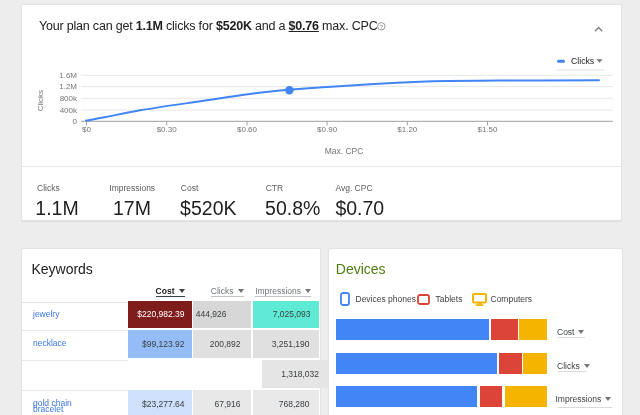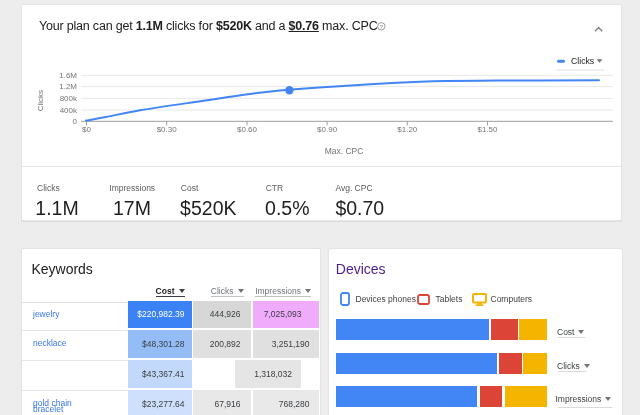--- a/index.html
+++ b/index.html
@@ -19,21 +19,21 @@
 
 #kwtitle { left:9.4px; top:12px; font-size:14px; color:#212121; }
 .colhdr { position:absolute; font-size:8.5px; white-space:nowrap; }
 .cell { position:absolute; font-size:8.5px; color:#3c4043; text-align:right;
   line-height:27px; white-space:nowrap; }
 .kwlink { position:absolute; font-size:8.5px; color:#3a77e8; line-height:27px; }
 .tri { display:inline-block; width:0; height:0; border-left:3.5px solid transparent;
   border-right:3.5px solid transparent; border-top:4px solid #757575;
   vertical-align:middle; margin-left:4px; margin-bottom:1px; }
 
-#dvtitle { left:6.8px; top:12px; font-size:14px; color:#4c1d95; }
+#dvtitle { left:6.8px; top:12px; font-size:14px; color:#4d7c0f; }
 .leg { position:absolute; font-size:8.5px; color:#424242; }
 .bar { position:absolute; height:21px; }
 .seg { position:absolute; top:0; height:21px; }
 .barlab { position:absolute; font-size:8.5px; color:#3c4043; white-space:nowrap; }
 .barline { position:absolute; height:1px; background:#dadada; }
 </style>
 </head>
 <body>
 
 <div class="card" id="c1">
@@ -98,49 +98,48 @@
   <div class="abs" style="left:0; top:161px; width:599px; height:1px; background:#e8e8e8;"></div>
 
   <div class="abs statlab" style="left:15.1px; top:177.5px;">Clicks</div>
   <div class="abs statlab" style="left:87.3px; top:177.5px;">Impressions</div>
   <div class="abs statlab" style="left:158.8px; top:177.5px;">Cost</div>
   <div class="abs statlab" style="left:243.7px; top:177.5px;">CTR</div>
   <div class="abs statlab" style="left:313.4px; top:177.5px;">Avg. CPC</div>
   <div class="abs statval" style="left:13.3px; top:192px;">1.1M</div>
   <div class="abs statval" style="left:91px; top:192px;">17M</div>
   <div class="abs statval" style="left:158.1px; top:192px;">$520K</div>
-  <div class="abs statval" style="left:243.1px; top:192px;">0.5%</div>
+  <div class="abs statval" style="left:243.1px; top:192px;">50.8%</div>
   <div class="abs statval" style="left:313.4px; top:192px;">$0.70</div>
 </div>
 
 <div class="card" id="c2">
   <div class="abs" id="kwtitle">Keywords</div>
 
   <div class="colhdr" style="left:102px; top:37px; width:60.5px; text-align:right; color:#202124; font-weight:bold;"><span style="display:inline-block; border-bottom:1px solid #3c4043; padding-bottom:0px;">Cost<span class="tri" style="border-top-color:#3c4043;"></span></span></div>
   <div class="colhdr" style="left:161px; top:37px; width:60.5px; text-align:right; color:#70757a;"><span style="display:inline-block; border-bottom:1px solid #c4c4c4; padding-bottom:0px;">Clicks<span class="tri"></span></span></div>
   <div class="colhdr" style="left:209px; top:37px; width:80px; text-align:right; color:#70757a;"><span style="display:inline-block; border-bottom:1px solid #c4c4c4; padding-bottom:0px;">Impressions<span class="tri"></span></span></div>
 
   <div class="abs" style="left:0; top:53px; width:106px; height:1px; background:#e2e2e2;"></div>
   <div class="abs" style="left:0; top:80.5px; width:106px; height:1px; background:#e8e8e8;"></div>
   <div class="abs" style="left:0; top:110.5px; width:106px; height:1px; background:#e8e8e8;"></div>
   <div class="abs" style="left:0; top:140.5px; width:106px; height:1px; background:#e8e8e8;"></div>
 
   <div class="kwlink" style="left:11px; top:51.5px;text-align:center;">jewelry</div>
-  <div class="cell" style="left:106px; top:51.5px; width:64px; height:27px; background:#3b82f6; color:#fff; padding-right:7.5px;">$220,982.39</div>
-  <div class="cell" style="left:171px; top:51.5px; width:57.5px; height:27px; background:#d7d7d7; padding-right:10px;">444,926</div>
-  <div class="cell" style="left:230.5px; top:51.5px; width:66px; height:27px; background:#f0abfc; padding-right:17px;">7,025,093</div>
+  <div class="cell" style="left:106px; top:51.5px; width:64px; height:27px; background:#7f1d1d; color:#fff; padding-right:7.5px;">$220,982.39</div>
+  <div class="cell" style="left:171px; top:51.5px; width:57.5px; height:27px; background:#d7d7d7; padding-right:24px;">444,926</div>
+  <div class="cell" style="left:230.5px; top:51.5px; width:66px; height:27px; background:#5eead4; padding-right:8px;">7,025,093</div>
 
   <div class="kwlink" style="left:11px; top:80.5px;">necklace</div>
-  <div class="cell" style="left:106px; top:80.5px; width:64px; height:28px; background:#94bdf8; padding-right:7.5px; line-height:28px;">$48,301.28</div>
+  <div class="cell" style="left:106px; top:80.5px; width:64px; height:28px; background:#94bdf8; padding-right:7.5px; line-height:28px;">$99,123.92</div>
   <div class="cell" style="left:171px; top:80.5px; width:57.5px; height:28px; background:#e0e0e0; padding-right:10px; line-height:28px;">200,892</div>
   <div class="cell" style="left:230.5px; top:80.5px; width:66px; height:28px; background:#e0e0e0; padding-right:9px; line-height:28px;">3,251,190</div>
 
   <div class="kwlink" style="left:11px; top:119px;margin-top:28px;">bracelet</div>
-  <div class="cell" style="left:106px; top:110.5px; width:64px; height:28px; background:#c3d9fb; padding-right:7.5px; line-height:28px;">$43,367.41</div>
-  <div class="cell" style="left:213px; top:110.5px; width:66px; height:28px; background:#e5e5e5; padding-right:9px; line-height:28px;">1,318,032</div>
+  <div class="cell" style="left:240px; top:110.5px; width:66px; height:28px; background:#e5e5e5; padding-right:9px; line-height:28px;">1,318,032</div>
 
   <div class="kwlink" style="left:11px; top:140.5px;">gold chain</div>
   <div class="cell" style="left:106px; top:140.5px; width:64px; height:28px; background:#cfe0fc; padding-right:7.5px; line-height:28px;">$23,277.64</div>
   <div class="cell" style="left:171px; top:140.5px; width:57.5px; height:28px; background:#e8e8e8; padding-right:10px; line-height:28px;">67,916</div>
   <div class="cell" style="left:230.5px; top:140.5px; width:66px; height:28px; background:#e9e9e9; padding-right:9px; line-height:28px;">768,280</div>
 </div>
 
 <div class="card" id="c3">
   <div class="abs" id="dvtitle">Devices</div>
 

